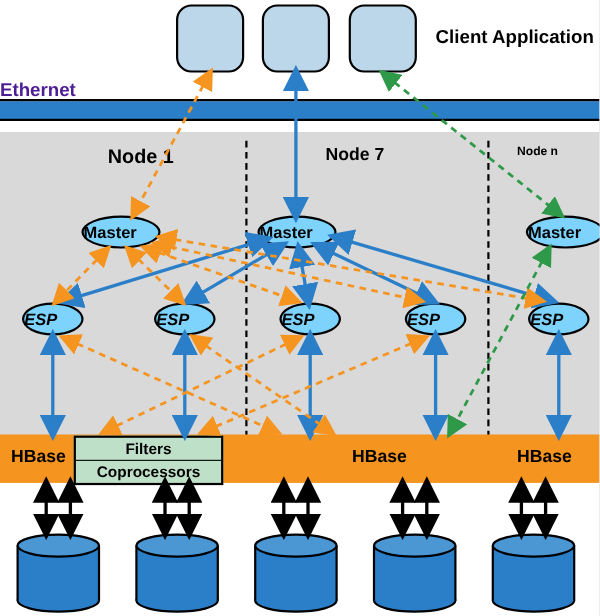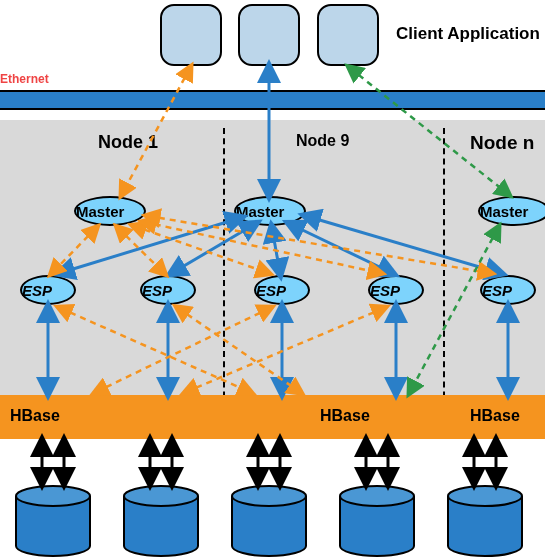--- a/index.html
+++ b/index.html
@@ -47,30 +47,30 @@
 </head>
 <body>
 
 <div class="stage">
 
   <div class="client-box" style="left:160px; top:4px;"></div>
   <div class="client-box" style="left:238px; top:4px;"></div>
   <div class="client-box" style="left:317px; top:4px;"></div>
   <div class="label" style="left:396px; top:24px; font-size:17px;">Client Application</div>
 
-  <div class="label label-white" style="left:0px; top:72px; font-size:12px; background:transparent; color:#ef4444;">Ethernet</div>
+  <div class="label label-white" style="left:0px; top:72px; font-size:17px; background:transparent; color:#4c1d95;">Ethernet</div>
   <div class="ethernet-band outer"></div>
   <div class="ethernet-line" style="top:90px;"></div>
   <div class="ethernet-line" style="top:108px;"></div>
 
   <div class="cluster-bg"></div>
 
   <div class="label" style="left:98px; top:132px; font-size:18px;">Node 1</div>
-  <div class="label" style="left:296px; top:132px; font-size:16px;">Node 9</div>
-  <div class="label" style="left:470px; top:132px; font-size:19px;">Node n</div>
+  <div class="label" style="left:296px; top:132px; font-size:16px;">Node 7</div>
+  <div class="label" style="left:470px; top:132px; font-size:11px;">Node n</div>
 
   <div class="node-divider" style="left:223px;"></div>
   <div class="node-divider" style="left:443px;"></div>
 
   <div class="oval master" style="left:74px; top:196px;">
       <span>Master</span>
     </div>
   <div class="oval master" style="left:234px; top:196px;">
       <span>Master</span>
     </div>
@@ -92,20 +92,24 @@
     </div>
   <div class="oval esp" style="left:480px; top:275px;">
       <span>ESP</span>
     </div>
 
   <div class="hbase-band"></div>
   <div class="label" style="left:10px; top:407px; font-size:16px;">HBase</div>
   <div class="label" style="left:320px; top:407px; font-size:16px;">HBase</div>
   <div class="label" style="left:470px; top:407px; font-size:16px;">HBase</div>
 
+  <div class="filters-box" style="top:396px;">
+    <div class="row">Filters</div>
+    <div class="row">Coprocessors</div>
+  </div>
 
   <svg class="conn" style="z-index:1;">
     <defs>
       <g id="cyl">
         <ellipse cx="39" cy="62" rx="37" ry="10" fill="#2a7fc8" stroke="#000" stroke-width="2"></ellipse>
         <rect x="2" y="12" width="74" height="50" fill="#2a7fc8" stroke="none"></rect>
         <line x1="2" y1="12" x2="2" y2="62" stroke="#000" stroke-width="2"></line>
         <line x1="76" y1="12" x2="76" y2="62" stroke="#000" stroke-width="2"></line>
         <ellipse cx="39" cy="12" rx="37" ry="10" fill="#4a97d4" stroke="#000" stroke-width="2"></ellipse>
       </g>

